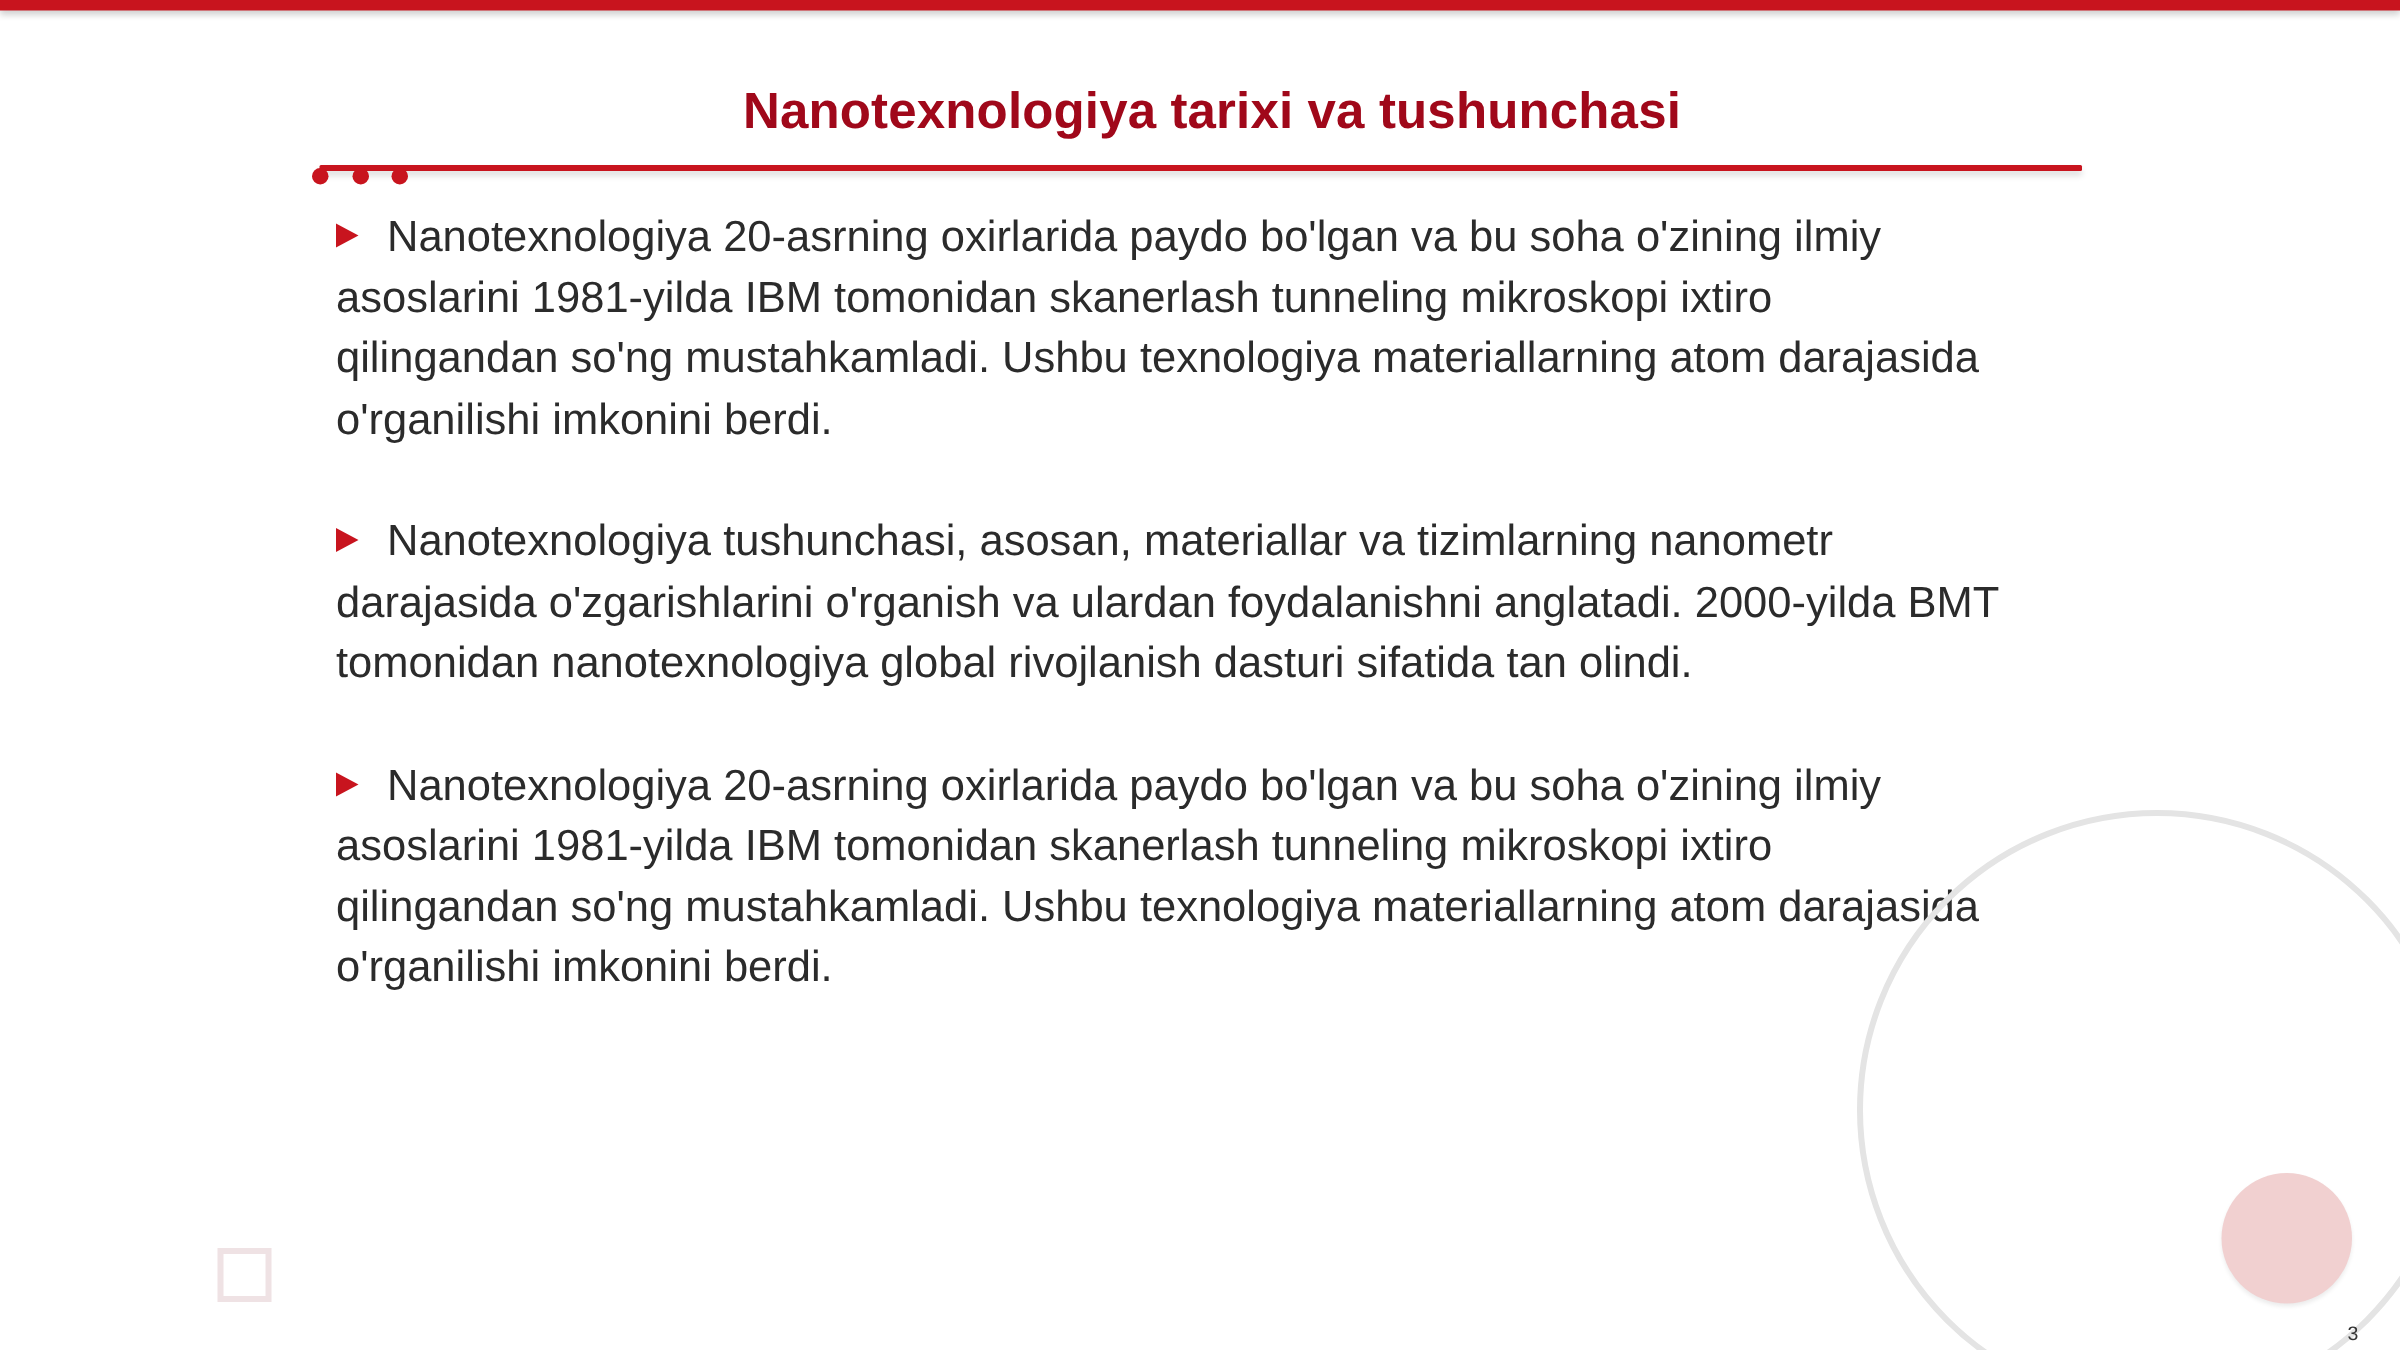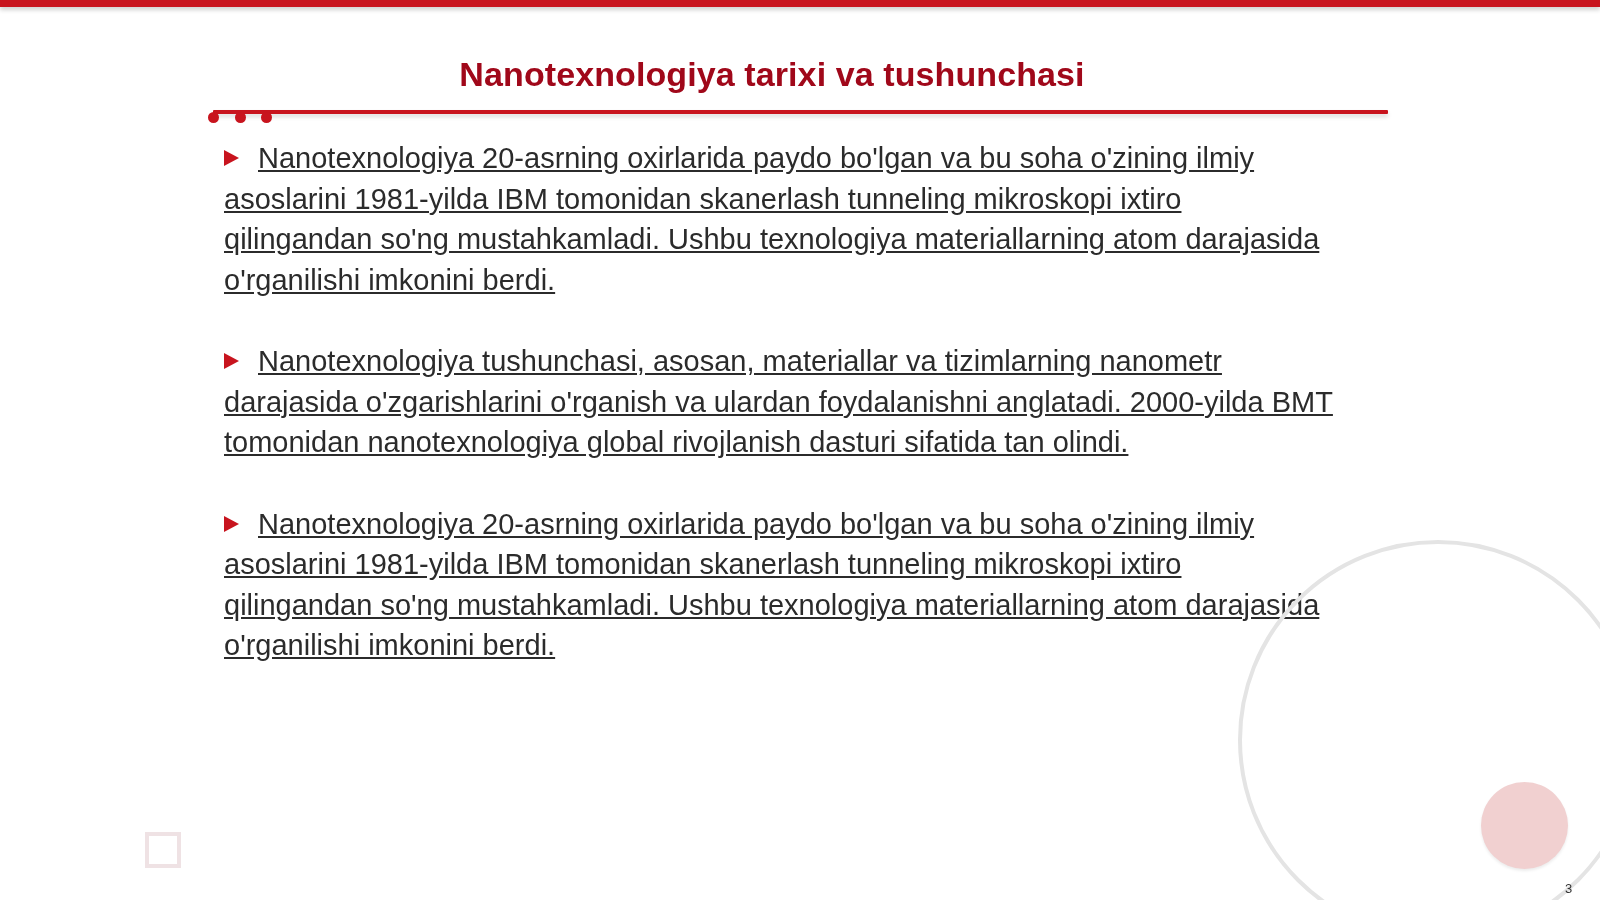--- a/index.html
+++ b/index.html
@@ -25,20 +25,21 @@
     .slide-title {
       position: absolute;
       left: 0;
       top: 55px;
       width: 1544px;
       text-align: center;
       font-size: 34px;
       font-weight: bold;
       color: #a0081a;
       letter-spacing: 0.1px;
+      padding-left: 36px;
     }
     .title-rule {
       position: absolute;
       left: 213px;
       top: 110px;
       width: 1175px;
       height: 4px;
       background: #c8141e;
       box-shadow: 0 3px 4px rgba(0,0,0,0.15);
       border-radius: 1px;
@@ -55,21 +56,20 @@
       position: absolute;
       left: 224px;
       top: 138px;
       width: 1110px;
     }
     .bullet {
       font-size: 29px;
       line-height: 40.5px;
       color: #2b2b2b;
       margin: 0 0 41px 0;
-      text-decoration: underline;
     }
     .bullet-icon {
       display: inline-block;
       width: 0; height: 0;
       border-top: 8px solid transparent;
       border-bottom: 8px solid transparent;
       border-left: 15px solid #c8141e;
       margin-right: 19px;
       vertical-align: 2px;
     }

